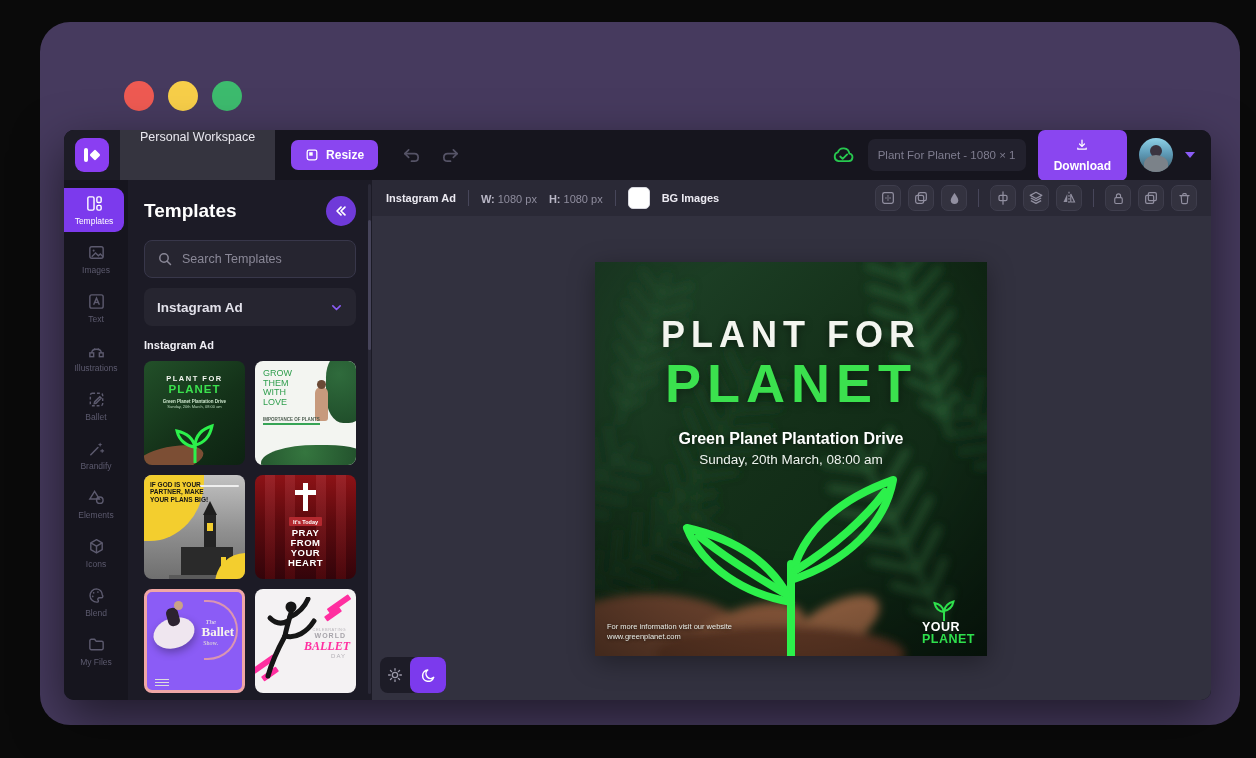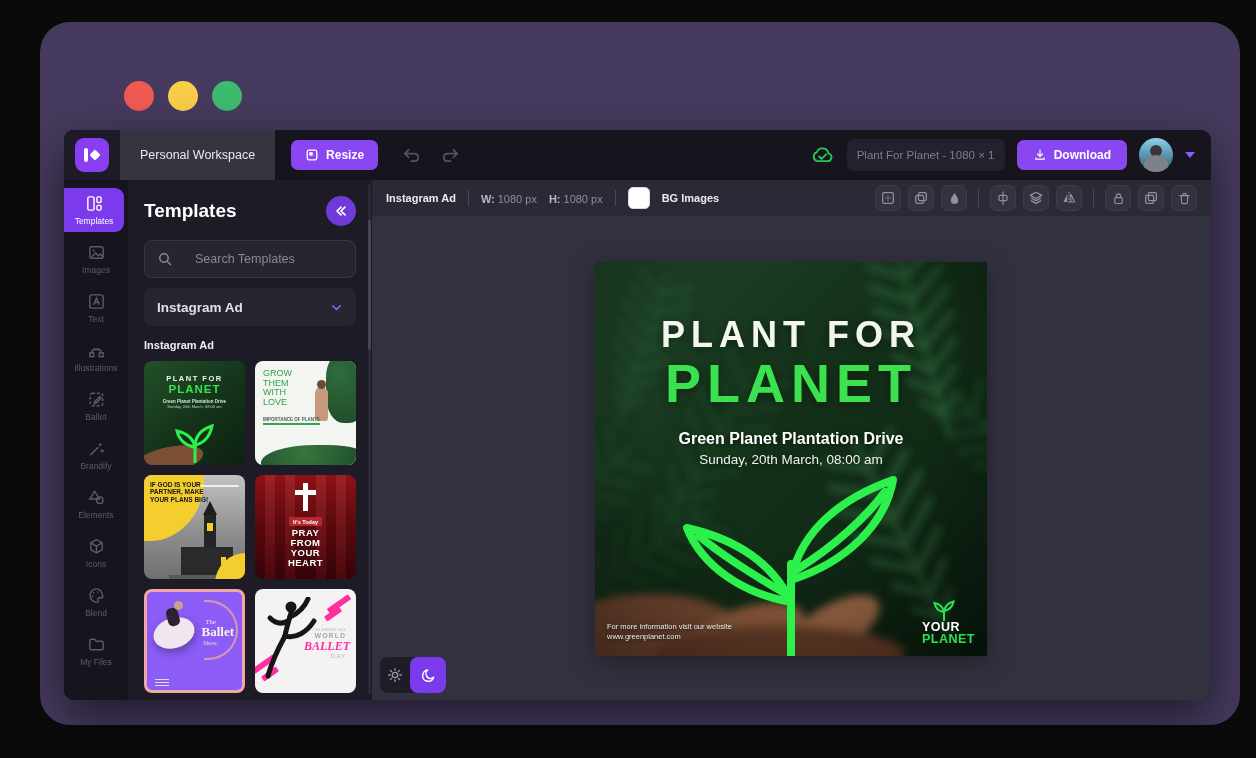--- a/index.html
+++ b/index.html
@@ -13,28 +13,28 @@
 
   .app { position:absolute; left:24px; top:108px; width:1147px; height:570px; border-radius:10px; overflow:hidden;
          background:#16151e; box-shadow:0 18px 50px rgba(0,0,0,.55); display:flex; flex-direction:column; }
 
   
   .topbar { height:50px; display:flex; align-items:center; background:#16151e; flex:none; }
   .logo-tile { width:56px; height:50px; background:#1d1c26; display:flex; align-items:center; justify-content:center; flex:none; }
   .logo { width:34px; height:34px; border-radius:9px; background:#8a3ef2; position:relative; }
   .logo .bar { position:absolute; left:9px; top:10px; width:3.5px; height:14px; background:#fff; border-radius:2px; }
   .logo .diamond { position:absolute; left:16px; top:13px; width:8px; height:8px; background:#fff; transform:rotate(45deg); border-radius:1.5px; }
-  .ws-tab { height:50px; padding:0 20px; background:#35343f; color:#e9e8ef; font-size:12.5px; display:flex; align-items:center; }
+  .ws-tab { height:50px; padding:0 20px; background:#35343f; color:#e9e8ef; font-size:12.5px; display:flex; }
   .btn-purple { background:#8a46f0; color:#fff; border:none; border-radius:7px; font-weight:bold; font-size:12px;
                 display:flex; align-items:center; gap:7px; cursor:pointer; font-family:inherit; }
   .resize-btn { margin-left:16px; padding:8px 14px; }
   .history { display:flex; gap:20px; margin-left:24px; color:#555366; }
   .top-right { margin-left:auto; display:flex; align-items:center; gap:12px; padding-right:16px; }
   .filename { width:158px; height:32px; background:#22212d; border:none; border-radius:7px; color:#7f7d8f; font-size:11.5px; padding:0 10px; font-family:inherit; }
-  .download-btn { padding:8px 16px; }
+  .download-btn { padding:8px 16px;flex-direction:column; }
   .avatar { width:34px; height:34px; border-radius:50%; position:relative; overflow:hidden;
             background:linear-gradient(180deg,#8fd2e8 0%,#5f9cb8 45%,#3e5a68 100%); flex:none; }
   .avatar .head { position:absolute; left:11px; top:7px; width:12px; height:12px; border-radius:50%; background:#3a3440; }
   .avatar .body { position:absolute; left:5px; top:17px; width:24px; height:18px; border-radius:50% 50% 0 0; background:#7b8289; }
   .caret { width:0; height:0; border-left:5px solid transparent; border-right:5px solid transparent; border-top:6px solid #8b5cf6; }
 
   
   .main { flex:1; display:flex; min-height:0; }
 
   
@@ -45,21 +45,21 @@
   .rail-item.active { background:#7c3aed; color:#fff; border-radius:0 9px 9px 0; margin-right:4px; }
   .rail-icon { height:18px; display:flex; align-items:center; }
 
   
   .panel { width:244px; background:#1c1b26; flex:none; padding:16px; position:relative; overflow:hidden; }
   .panel-track { position:absolute; right:1px; top:4px; width:3px; height:98%; background:#2a2937; border-radius:2px; }
   .panel-thumb { position:absolute; right:1px; top:40px; width:3px; height:130px; background:#46445a; border-radius:2px; }
   .panel-head { display:flex; align-items:center; justify-content:space-between; }
   .panel-title { color:#fff; font-size:19px; font-weight:bold; }
   .collapse-btn { width:30px; height:30px; border-radius:50%; background:#7b3ff2e0; border:none; color:#e9ddff; display:flex; align-items:center; justify-content:center; cursor:pointer; }
-  .search-box { margin-top:14px; height:38px; background:#262530; border:1px solid #38374a; border-radius:8px; display:flex; align-items:center; padding:0 12px; gap:22px; }
+  .search-box { margin-top:14px; height:38px; background:#262530; border:1px solid #38374a; border-radius:8px; display:flex; align-items:center; padding:0 12px; gap:9px; }
   .search-box input { background:transparent; border:none; outline:none; color:#cfcedb; font-size:12.5px; width:150px; font-family:inherit; }
   .search-box input::placeholder { color:#8a8897; }
   .dropdown { margin-top:10px; height:38px; background:#262530; border-radius:8px; display:flex; align-items:center; justify-content:space-between; padding:0 13px; cursor:pointer; }
   .dropdown-label { color:#e2e1ea; font-size:13.5px; font-weight:bold; }
   .section-label { margin-top:13px; color:#f0eff5; font-size:11px; font-weight:bold; }
   .grid { margin-top:10px; display:grid; grid-template-columns:101px 101px; gap:10px; }
   .thumb { width:101px; height:104px; border-radius:8px; overflow:hidden; position:relative; cursor:pointer; }
 
   
   .c-plant { background:linear-gradient(140deg,#225029 0%,#143219 55%,#0d2212 100%); text-align:center; }

